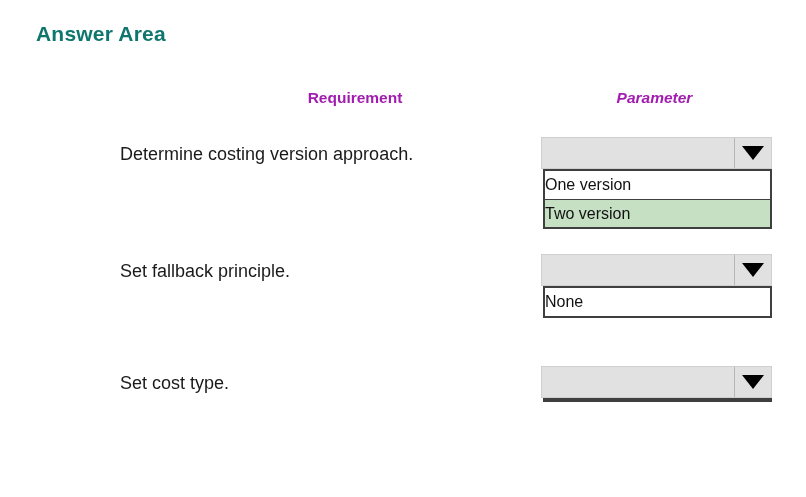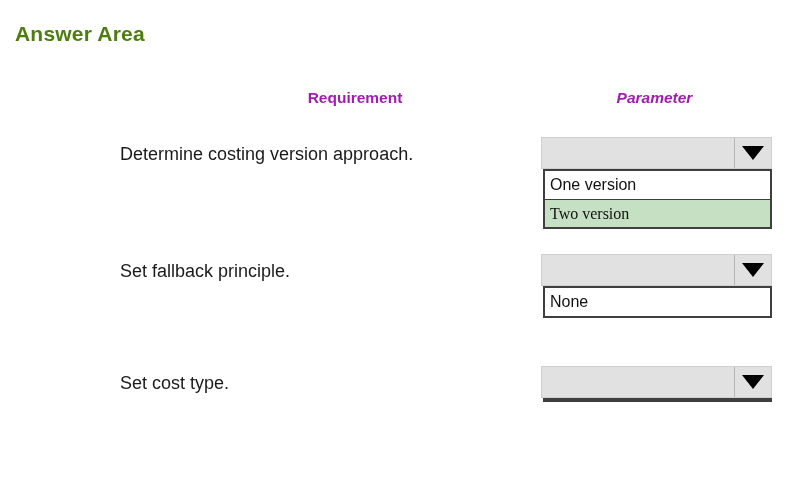--- a/index.html
+++ b/index.html
@@ -12,26 +12,26 @@
     height: 497px;
     position: relative;
     overflow: hidden;
     font-family: "Liberation Sans", sans-serif;
     color: #1a1a1a;
     -webkit-font-smoothing: antialiased;
   }
 
   .page-title {
     position: absolute;
-    left: 15px;
+    left: 36px;
     top: 22px;
     font-size: 21px;
     font-weight: bold;
     letter-spacing: 0.2px;
-    color: #4d7c0f;
+    color: #0f766e;
   }
 
   
   .col-head {
     position: absolute;
     font-size: 15.5px;
     font-weight: bold;
     color: #a21caf;
     text-align: center;
   }
@@ -115,28 +115,26 @@
     box-sizing: border-box;
     border: 2px solid #3f3f3f;
     background: #ffffff;
     top: 32px;
   }
   .dd-item {
     height: 28px;
     line-height: 28px;
     box-sizing: border-box;
     font-size: 16px;
-    padding-left: 5px;
     color: #111111;
     background: #ffffff;
     white-space: nowrap;
   }
   .dd-item + .dd-item {
     border-top: 1px solid #3f3f3f;
-    font-family: Liberation Serif, serif;
   }
   .dd-item.selected {
     background: #c6e0c3;
   }
 </style>
 </head>
 <body>
 
 <div class="page-title">Answer Area</div>
 

